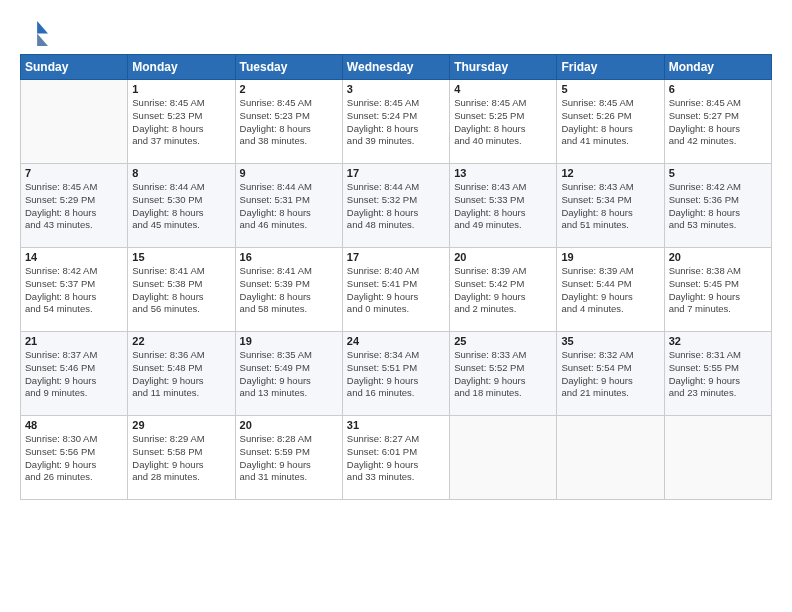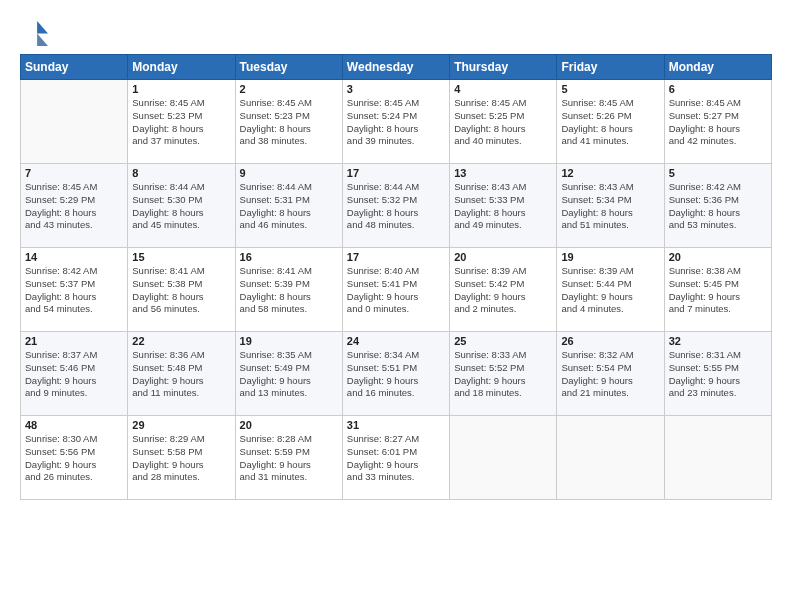--- a/index.html
+++ b/index.html
@@ -358,21 +358,21 @@
           <td>
         <span class="day-num">25</span>
         <div class="day-info">
           Sunrise: 8:33 AM<br>
           Sunset: 5:52 PM<br>
           Daylight: 9 hours<br>
           and 18 minutes.
         </div>
       </td>
           <td>
-        <span class="day-num">26</span>
+        <span class="day-num">35</span>
         <div class="day-info">
           Sunrise: 8:32 AM<br>
           Sunset: 5:54 PM<br>
           Daylight: 9 hours<br>
           and 21 minutes.
         </div>
       </td>
           <td>
         <span class="day-num">32</span>
         <div class="day-info">

